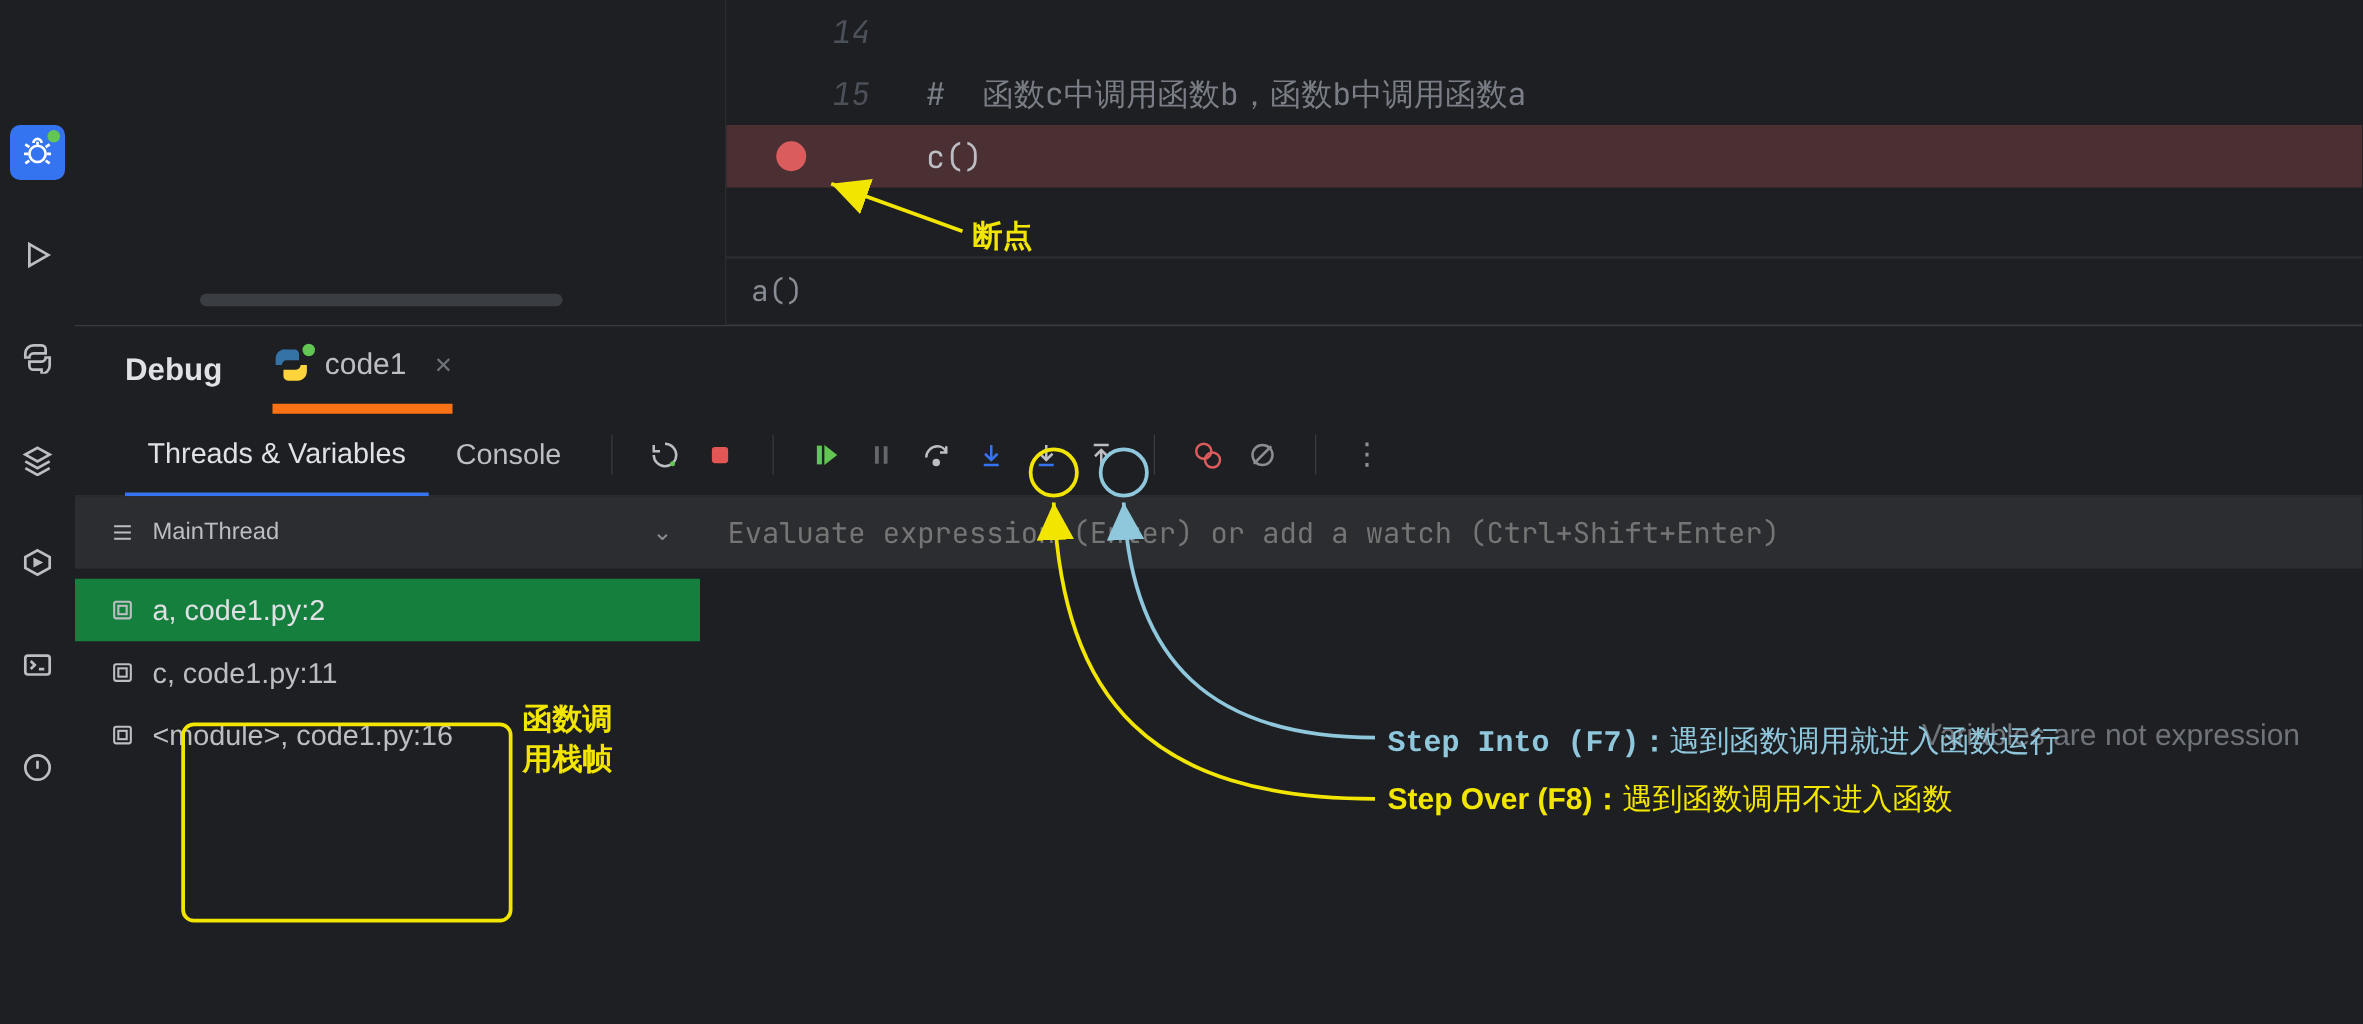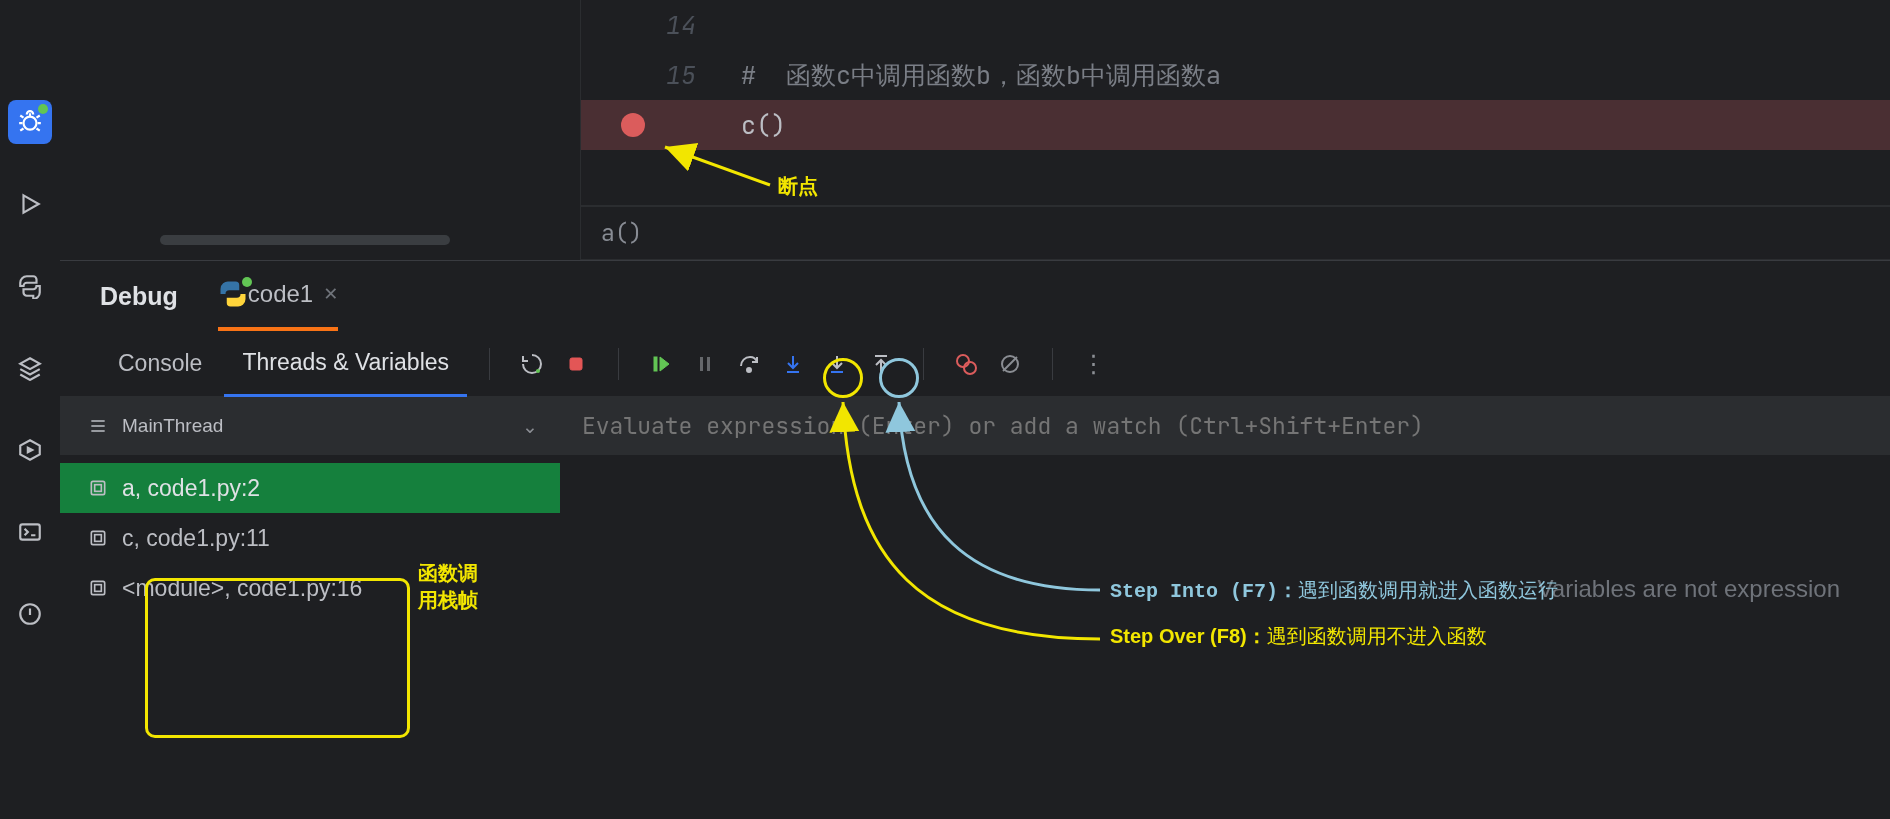--- a/index.html
+++ b/index.html
@@ -66,21 +66,21 @@
 
   
   .debug-panel{
     position:absolute; left:60px; top:260px; right:0; bottom:0;
     background:#1e1f22; border-top:1px solid #393b40;
   }
   .dp-header{
     height:70px; display:flex; align-items:center; gap:40px; padding-left:40px;
   }
   .dp-title{ font-size:25px; font-weight:600; color:#dfe1e5;}
-  .dp-tab{ display:flex; align-items:center; gap:0; font-size:24px; color:#bcbec4; height:70px; border-bottom:4px solid #f97316; position:relative;}
+  .dp-tab{ display:flex; align-items:center; gap:12px; font-size:24px; color:#bcbec4; height:70px; border-bottom:8px solid #f97316; position:relative;}
   .dp-tab .pyico{ width:30px; height:30px; position:relative; display:inline-block;}
   .dp-tab .pyico::after{ content:""; position:absolute; top:-2px; right:-4px; width:10px; height:10px; background:#62c554; border-radius:50%;}
   .dp-tab .close{ margin-left:10px; color:#6f737a; font-size:18px;}
 
   .dp-toolbar{
     height:66px; border-bottom:1px solid #2b2d30;
     display:flex; align-items:center; gap:4px; padding-left:40px;
   }
   .dp-toolbar .sub{ font-size:23px; color:#bcbec4; padding:0 18px; height:66px; display:flex; align-items:center;}
   .dp-toolbar .sub.active{ border-bottom:3px solid #3574f0; color:#dfe1e5;}
@@ -108,21 +108,21 @@
   .dp-right{ flex:1; display:flex; flex-direction:column;}
   .eval{ height:58px; background:#2b2d30; display:flex; align-items:center; padding-left:22px;}
   .eval input{
     width:100%; background:transparent; border:none; outline:none;
     font-family:"JetBrains Mono","Consolas",monospace; font-size:23px; color:#bcbec4;
   }
   .vars-msg{ margin-top:120px; text-align:right; padding-right:50px; font-size:24px; color:#6f737a;}
 
   
   .anno{ position:absolute; z-index:50; pointer-events:none; }
-  .lbl{ font-size:20px; font-weight:600; }
+  .lbl{ font-size:24px; font-weight:600; }
   .lbl.yellow{ color:#f2e600; }
   .lbl.blue{ color:#8fc7dd; }
   svg.ov{ position:absolute; left:0; top:0; width:1890px; height:819px; z-index:40; pointer-events:none;}
   .ybox{ position:absolute; border:3px solid #f2e600; border-radius:10px; z-index:30; pointer-events:none;}
 </style>
 </head>
 <body>
 
 <div class="toolstrip">
   <div class="ts-item active">
@@ -209,22 +209,22 @@
             <path fill="#3573a6" d="M9 2h5a3 3 0 013 3v4H9a3 3 0 00-3 3H2V8a6 6 0 017-6z"></path>
             <path fill="#ffd43b" d="M15 22h-5a3 3 0 01-3-3v-4h8a3 3 0 003-3h4v4a6 6 0 01-7 6z"></path>
           </svg>
       </span>
       <span>code1</span>
       <span class="close">✕</span>
     </div>
   </div>
 
   <div class="dp-toolbar">
+    <div class="sub active">Threads &amp; Variables</div>
     <div class="sub">Console</div>
-    <div class="sub active">Threads &amp; Variables</div>
     <div class="tb-sep"></div>
     <div class="tb-btn">
         <svg viewBox="0 0 24 24" fill="none" stroke="currentColor" stroke-width="2">
           <path d="M3 12a9 9 0 109-9"></path>
           <path d="M3 4v5h5"></path>
           <circle cx="18" cy="19" r="2" fill="#62c554" stroke="none"></circle>
         </svg>
       </div>
     <div class="tb-btn stop">
         <svg viewBox="0 0 24 24">

